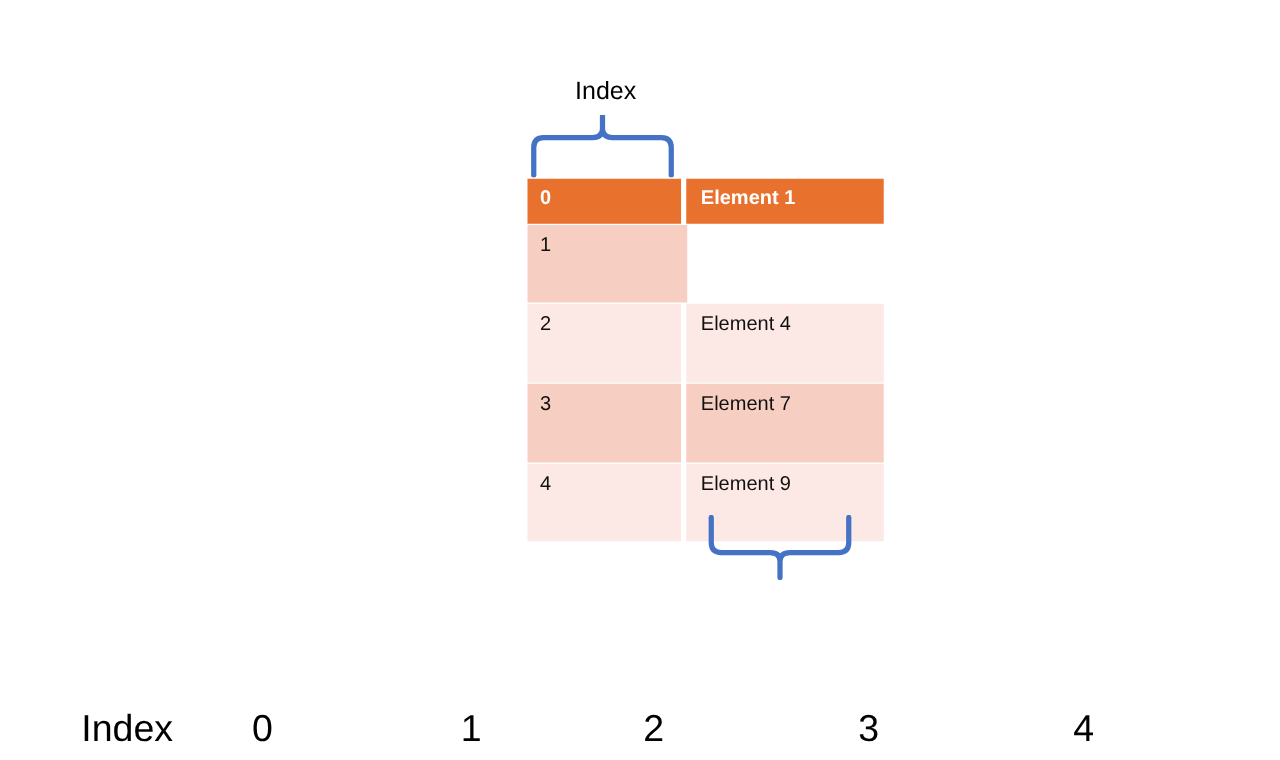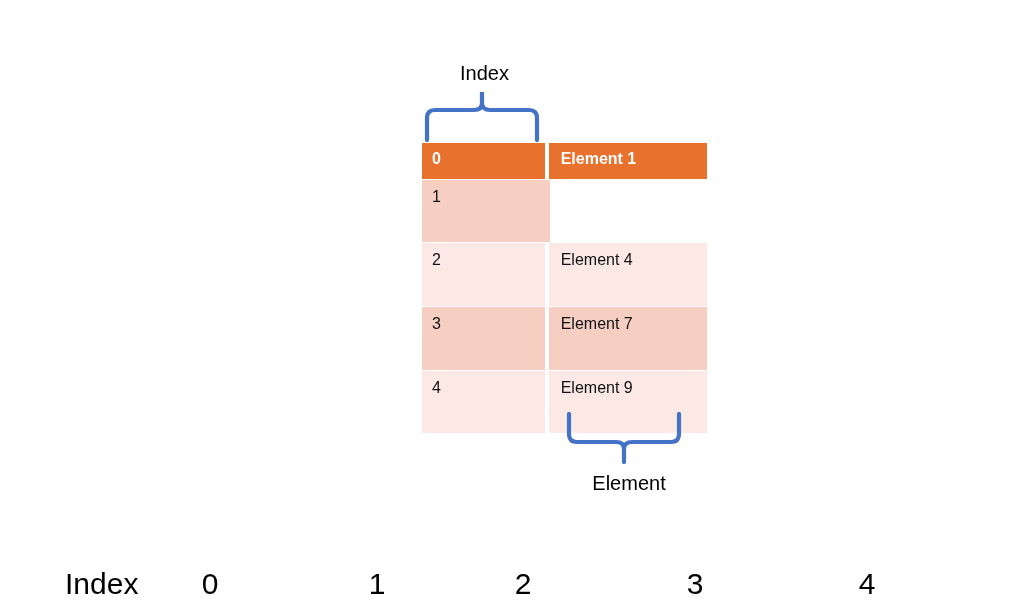--- a/index.html
+++ b/index.html
@@ -215,21 +215,20 @@
 
   </div>
 
   <div id="element-brace-bottom">
     <svg width="140" height="52" viewBox="0 0 140 52" xmlns="http://www.w3.org/2000/svg">
       <path d="M 10 2 L 10 22 Q 10 30 18 30 L 57 30 Q 65 30 65 37 L 65 50
                M 65 50 L 65 37 Q 65 30 73 30 L 112 30 Q 120 30 120 22 L 120 2" fill="none" stroke="#4472C4" stroke-width="4.2" stroke-linecap="round" stroke-linejoin="round"></path>
     </svg>
   </div>
 
-  <div id="element-annotation-label">Element</div>
 
 
   <div id="bottom-index-row">
     <div id="bottom-index-caption">Index</div>
     <div class="bottom-index-number" id="bottom-index-0">0</div>
     <div class="bottom-index-number" id="bottom-index-1">1</div>
     <div class="bottom-index-number" id="bottom-index-2">2</div>
     <div class="bottom-index-number" id="bottom-index-3">3</div>
     <div class="bottom-index-number" id="bottom-index-4">4</div>
   </div>

